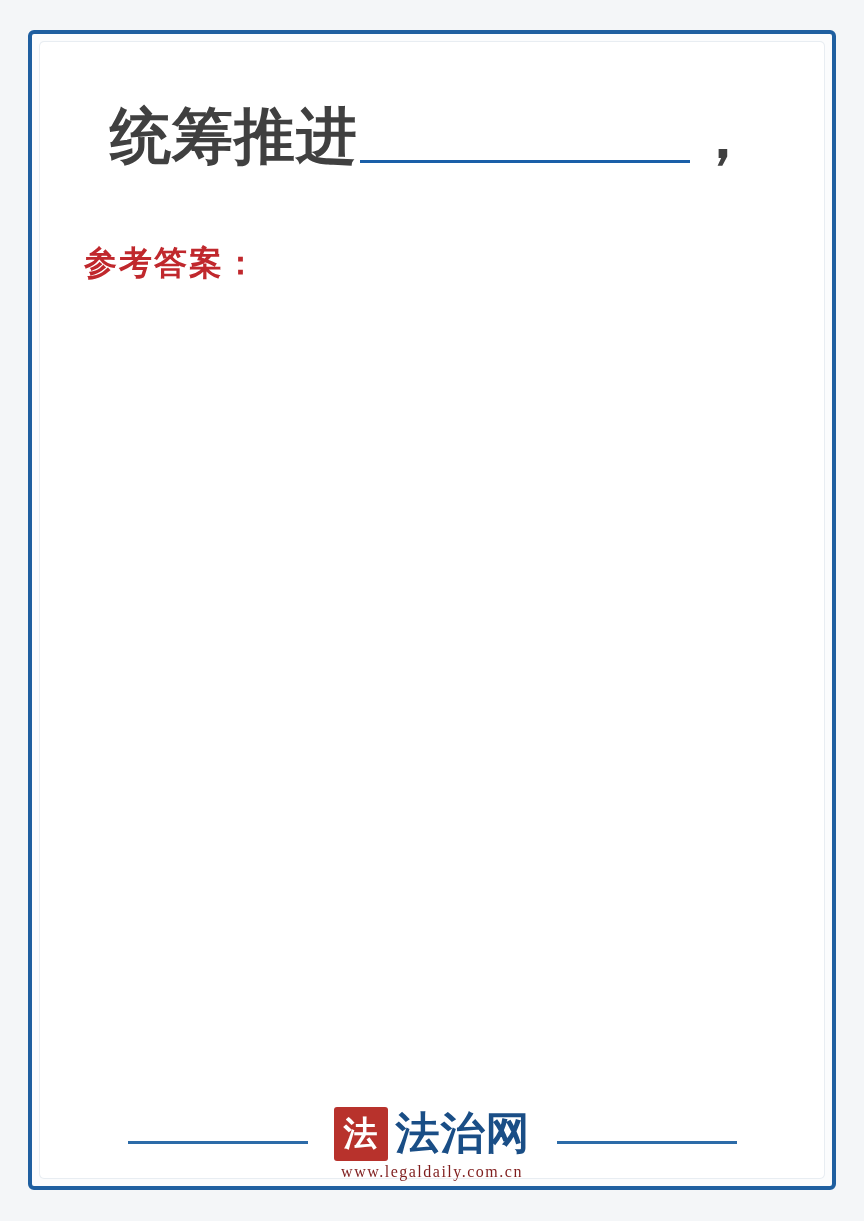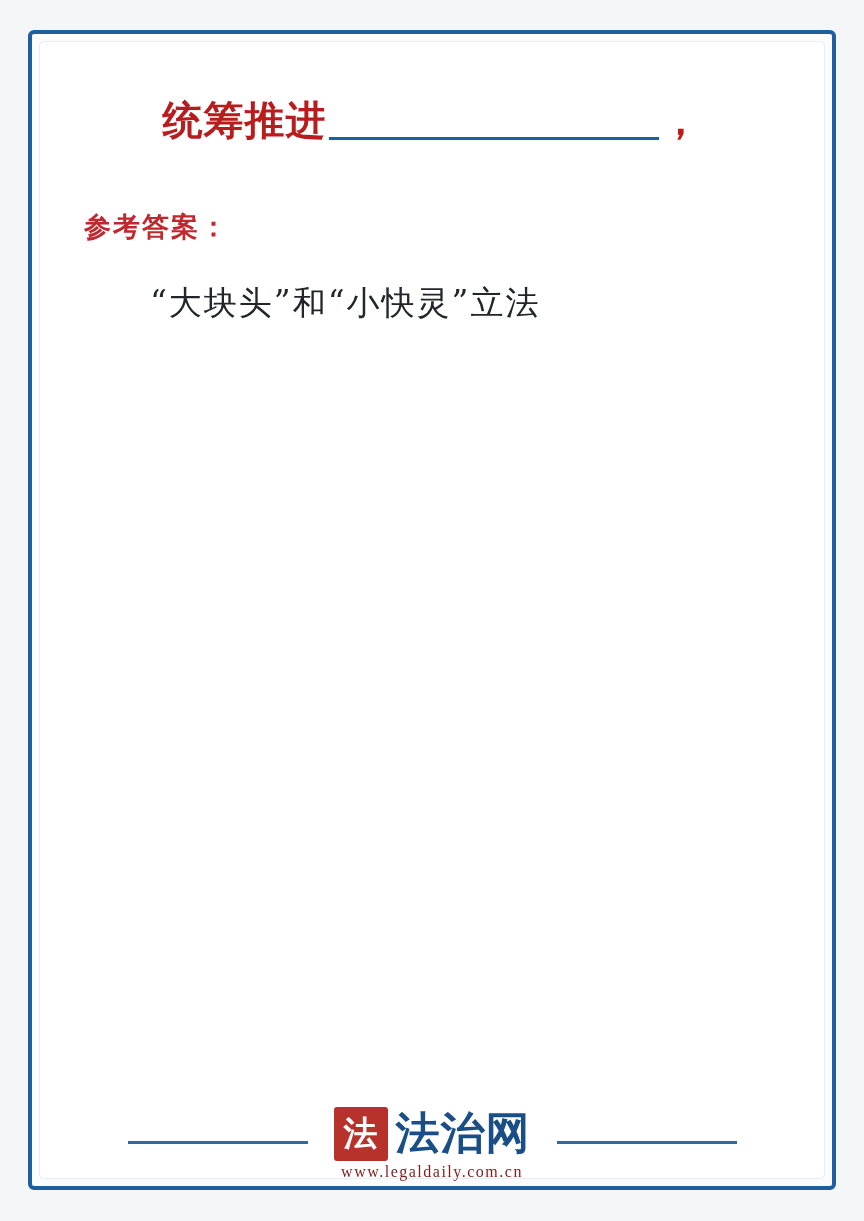--- a/index.html
+++ b/index.html
@@ -47,23 +47,23 @@
   .content {
     position: absolute;
     left: 40px;
     top: 42px;
     width: 784px;
     height: 1136px;
     box-sizing: border-box;
     padding: 48px 44px 0 44px;
   }
   .q-body {
-    color: #b91c1c;
+    color: #404040;
     font-weight: bold;
-    font-size: 40px;
+    font-size: 61px;
     line-height: 1.52;
     letter-spacing: 1px;
     text-align: justify;
   }
   .q-first-line {
     text-align: center;
     white-space: nowrap;
   }
   .blank {
     display: inline-block;
@@ -72,21 +72,21 @@
     height: 34px;
     vertical-align: -6px;
     margin: 0 2px;
   }
   .q-para {
     margin-top: 14px;
   }
   .answer-label {
     margin-top: 58px;
     color: #c0282d;
-    font-size: 27px;
+    font-size: 33px;
     font-weight: bold;
     font-family: "DejaVu Serif", serif;
     letter-spacing: 2px;
   }
   .answer-text {
     margin-top: 36px;
     padding-left: 66px;
     color: #22262b;
     font-size: 33px;
     font-family: "DejaVu Serif", serif;
@@ -158,21 +158,20 @@
 
   <div class="content">
 
     <div class="q-body">
       <div class="q-first-line">
         <span>统筹推进</span><span class="blank"></span><span>，</span>
       </div>
     </div>
 
     <div class="answer-label">参考答案：</div>
-    <div class="answer-text">“大块头”和“小快灵”立法</div>
 
   </div>
 
   <div class="footer">
     <div class="rule left"></div>
     <div class="logo-block">
       <div class="logo-row">
         <div class="logo-mark">法</div>
         <div class="logo-word">法治网</div>
       </div>

